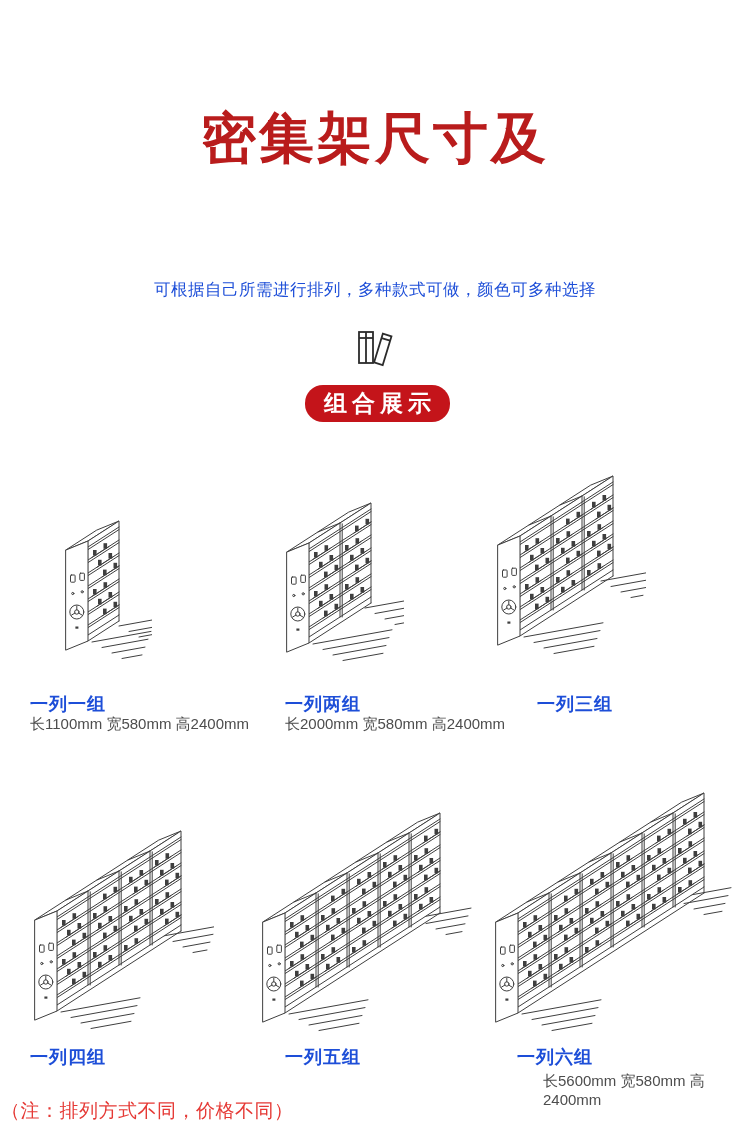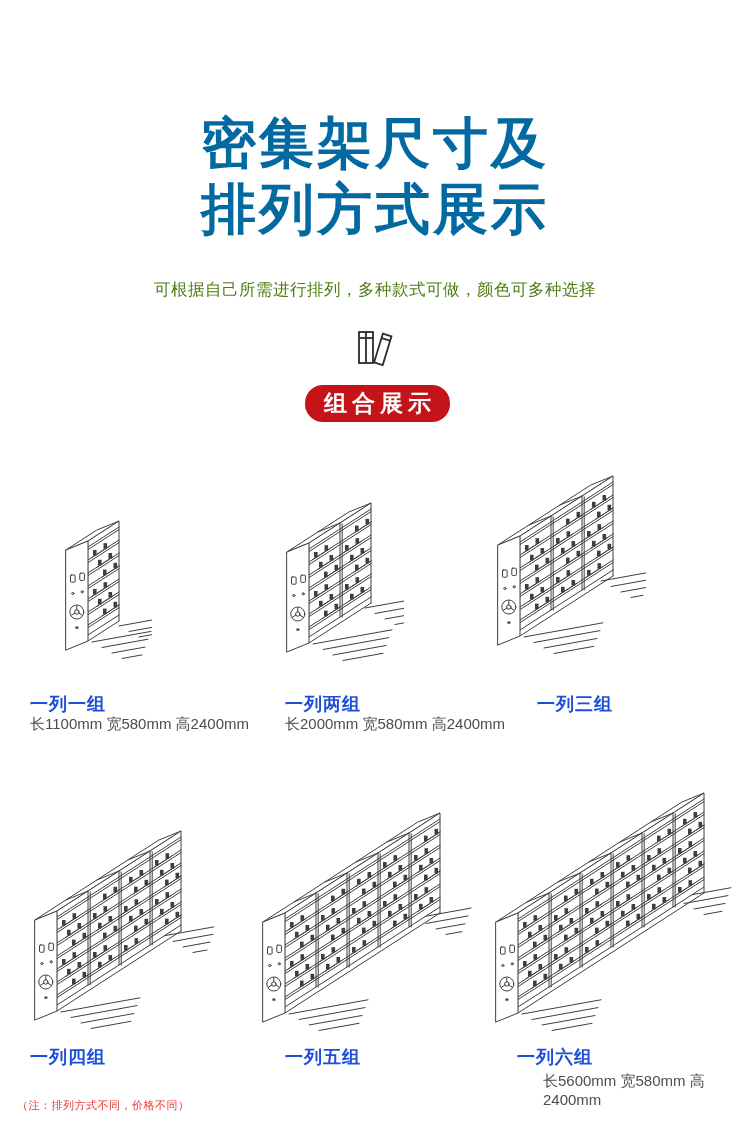--- a/index.html
+++ b/index.html
@@ -1,44 +1,43 @@
 <!DOCTYPE html>
 <html><head>
 <meta charset="utf-8">
 <style>
   html,body{margin:0;padding:0;background:#fff;}
   .page{position:relative;width:750px;height:1144px;background:#fff;overflow:hidden;
         font-family:"Liberation Sans","DejaVu Sans",sans-serif;}
   .title{position:absolute;top:110px;left:0;width:750px;text-align:center;
          font-size:55px;line-height:66px;font-weight:bold;color:#262626;letter-spacing:3px;}
   .subtitle{position:absolute;top:279px;left:0;width:750px;text-align:center;
-            font-size:16.5px;color:#4d7c0f;letter-spacing:0.5px;}
+            font-size:16.5px;color:#1d4ed8;letter-spacing:0.5px;}
   .books{position:absolute;left:352px;top:324px;width:46px;height:44px;}
   .badge{position:absolute;left:305px;top:385px;width:145px;height:37px;border-radius:18px;
          display:flex;align-items:center;justify-content:center;
          font-size:23px;font-weight:bold;color:#fff;letter-spacing:5px;text-indent:5px;}
   .fig{position:absolute;}
   .fig-0{left:65px;top:520px}  .fig-1{left:286px;top:502px}  .fig-2{left:497px;top:475px}
   .fig-3{left:34px;top:830px}  .fig-4{left:262px;top:812px}  .fig-5{left:495px;top:792px}
   .pname{position:absolute;font-size:18px;font-weight:bold;color:#1d4ed8;letter-spacing:1px;}
   .pdims{position:absolute;font-size:15px;color:#4d4d4d;}
   .pl-0{left:30px;top:692px}   .pl-1{left:285px;top:692px}   .pl-2{left:537px;top:692px}
   .pl-3{left:30px;top:1045px}  .pl-4{left:285px;top:1045px}  .pl-5{left:517px;top:1045px}
   .pd-0{left:30px;top:715px}   .pd-1{left:285px;top:715px}   .pd-2{left:537px;top:715px}
   .pd-3{left:30px;top:1072px}  .pd-4{left:285px;top:1072px}  .pd-5{left:543px;top:1072px}
-  .note{position:absolute;left:17px;top:1098px;font-size:11px;letter-spacing:0.5px;}
+  .note{position:absolute;left:1px;top:1098px;font-size:19px;letter-spacing:0.5px;}
 </style>
 </head>
 <body>
 
 <div class="page">
 
-  <div class="title" style="color: #0369a1;">
+  <div class="title" style="color: #b91c1c; font-family: Liberation Mono, monospace;">
     <div>密集架尺寸及</div>
-    <div>排列方式展示</div>
   </div>
 
   <div class="subtitle">可根据自己所需进行排列，多种款式可做，颜色可多种选择</div>
 
   <svg class="books" viewBox="0 0 46 44">
     <g fill="none" stroke="#2b2b2b" stroke-width="1.8" stroke-linejoin="miter">
       <rect x="7" y="8" width="14" height="31" fill="#fff"></rect>
       <line x1="7" y1="14" x2="21" y2="14"></line>
       <line x1="14" y1="8" x2="14" y2="39"></line>
       <g transform="rotate(17 24 39)">

